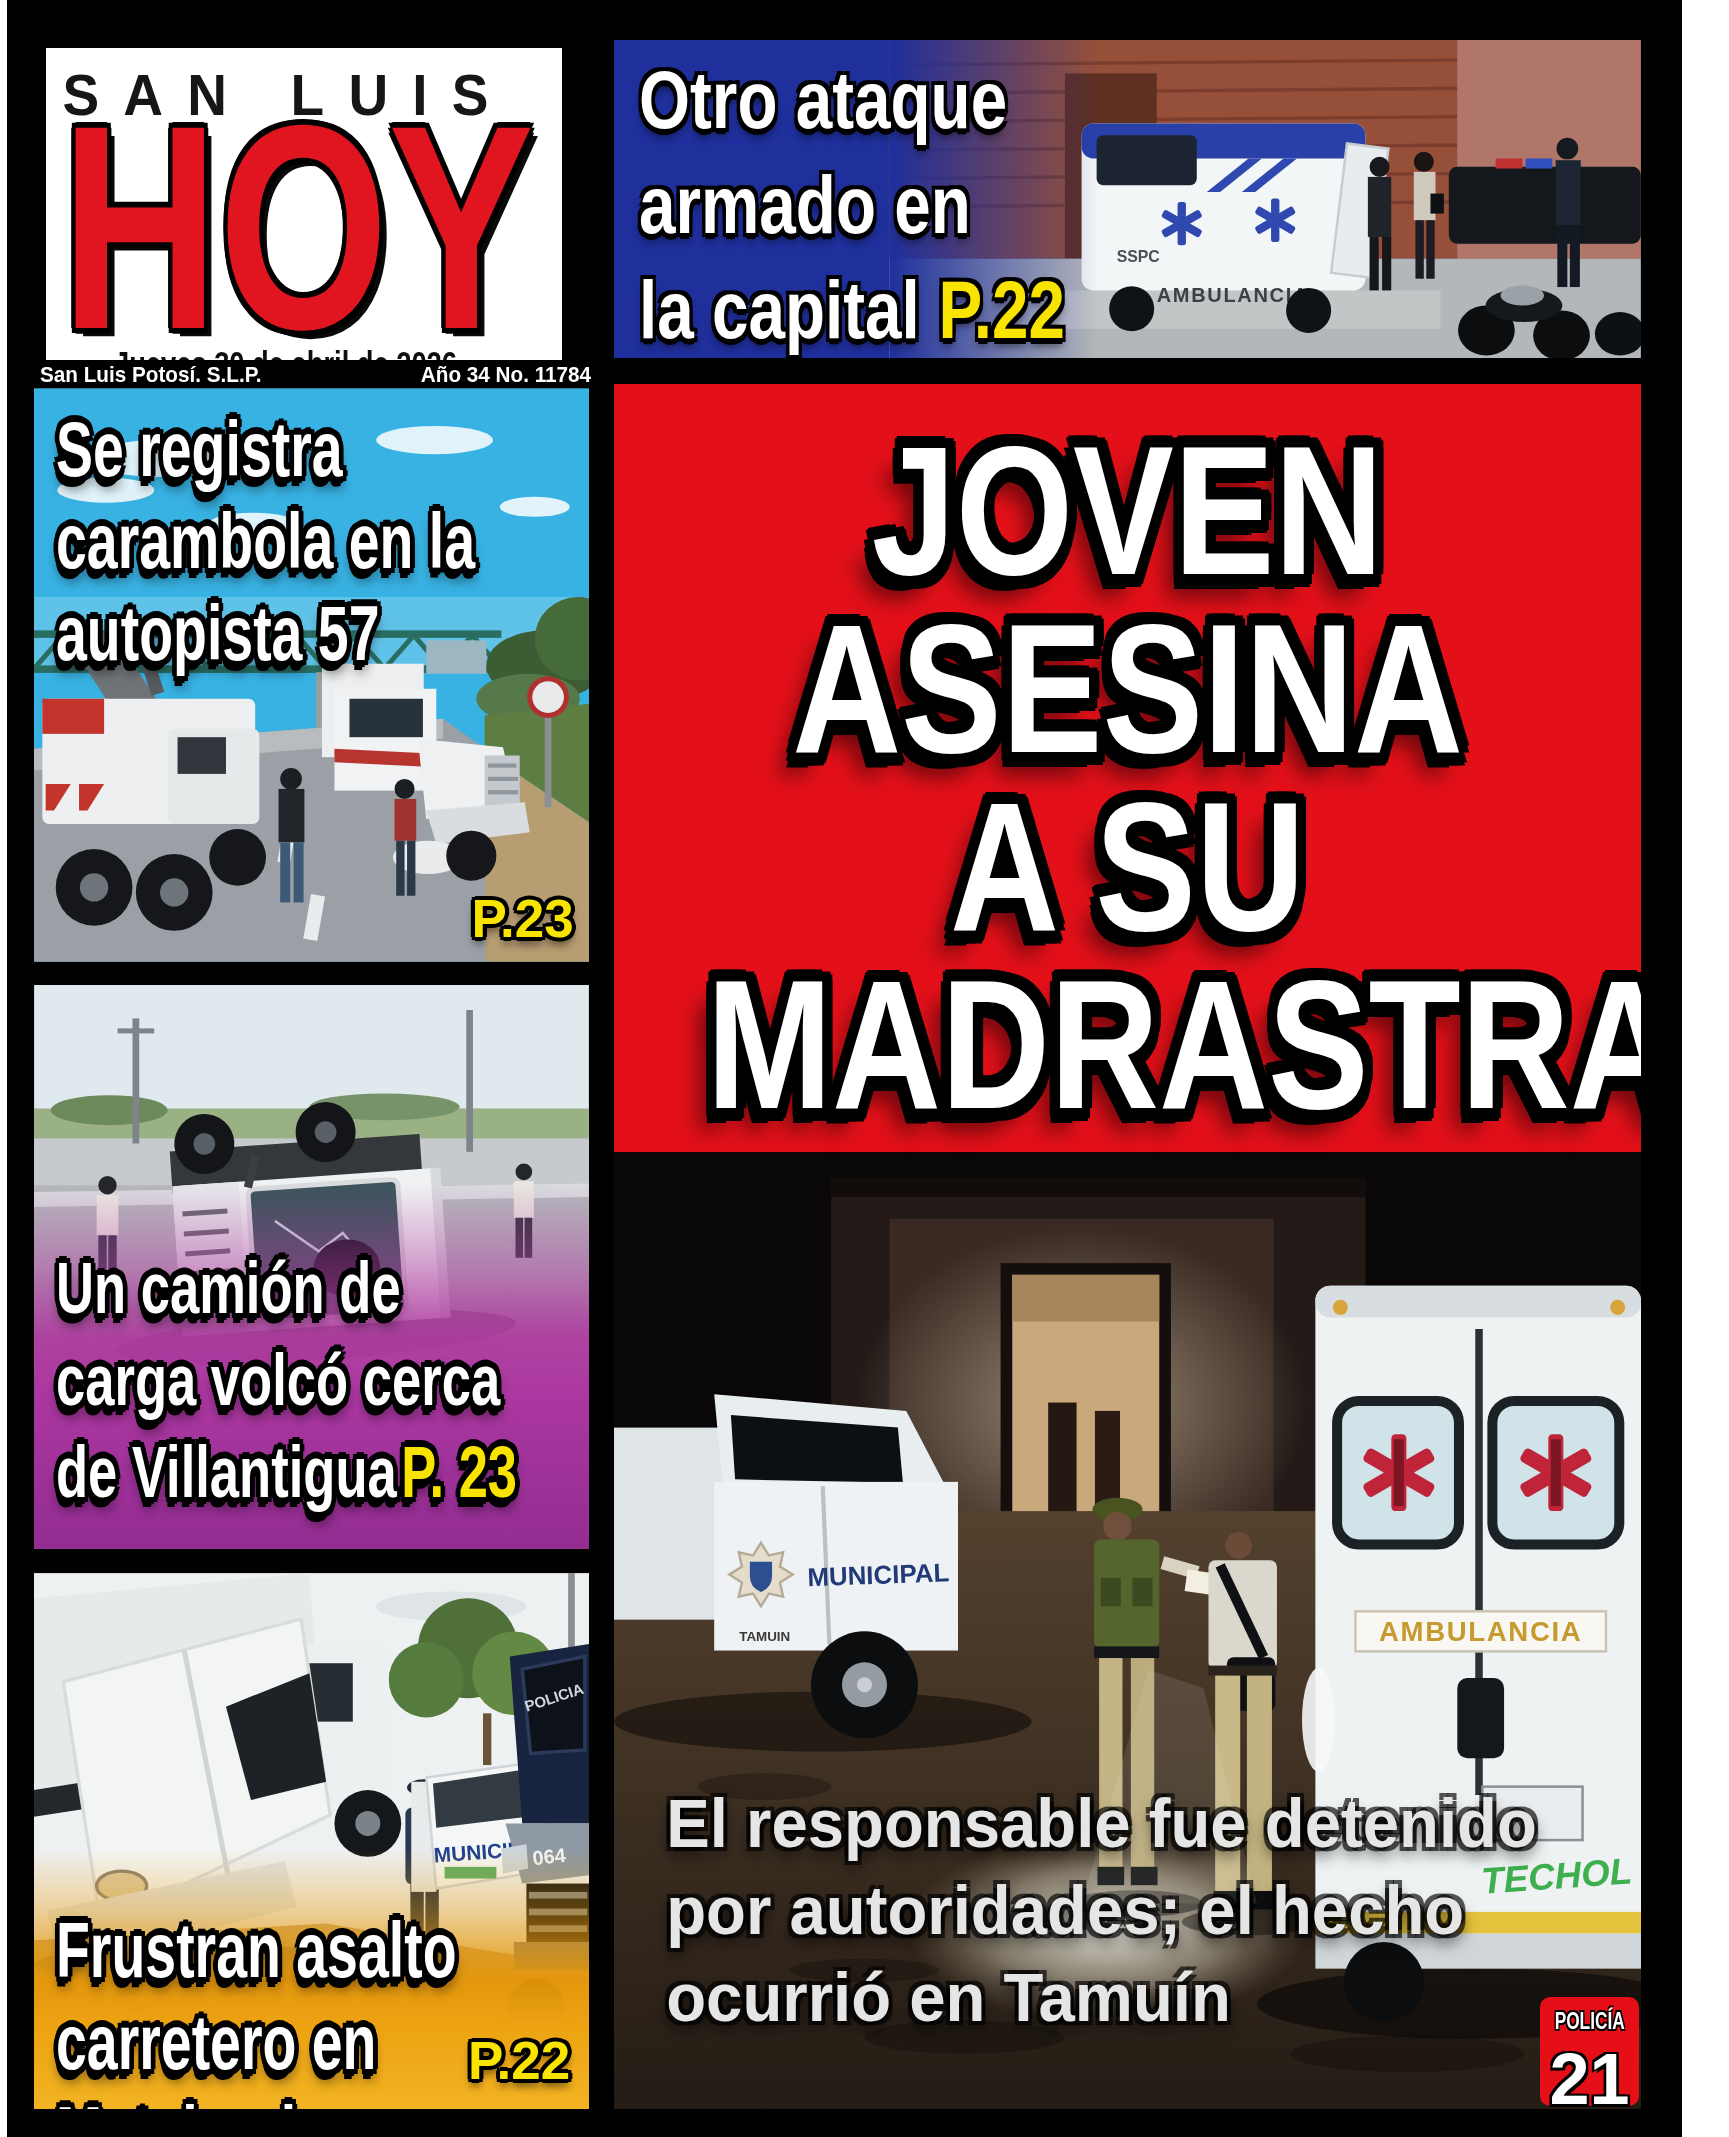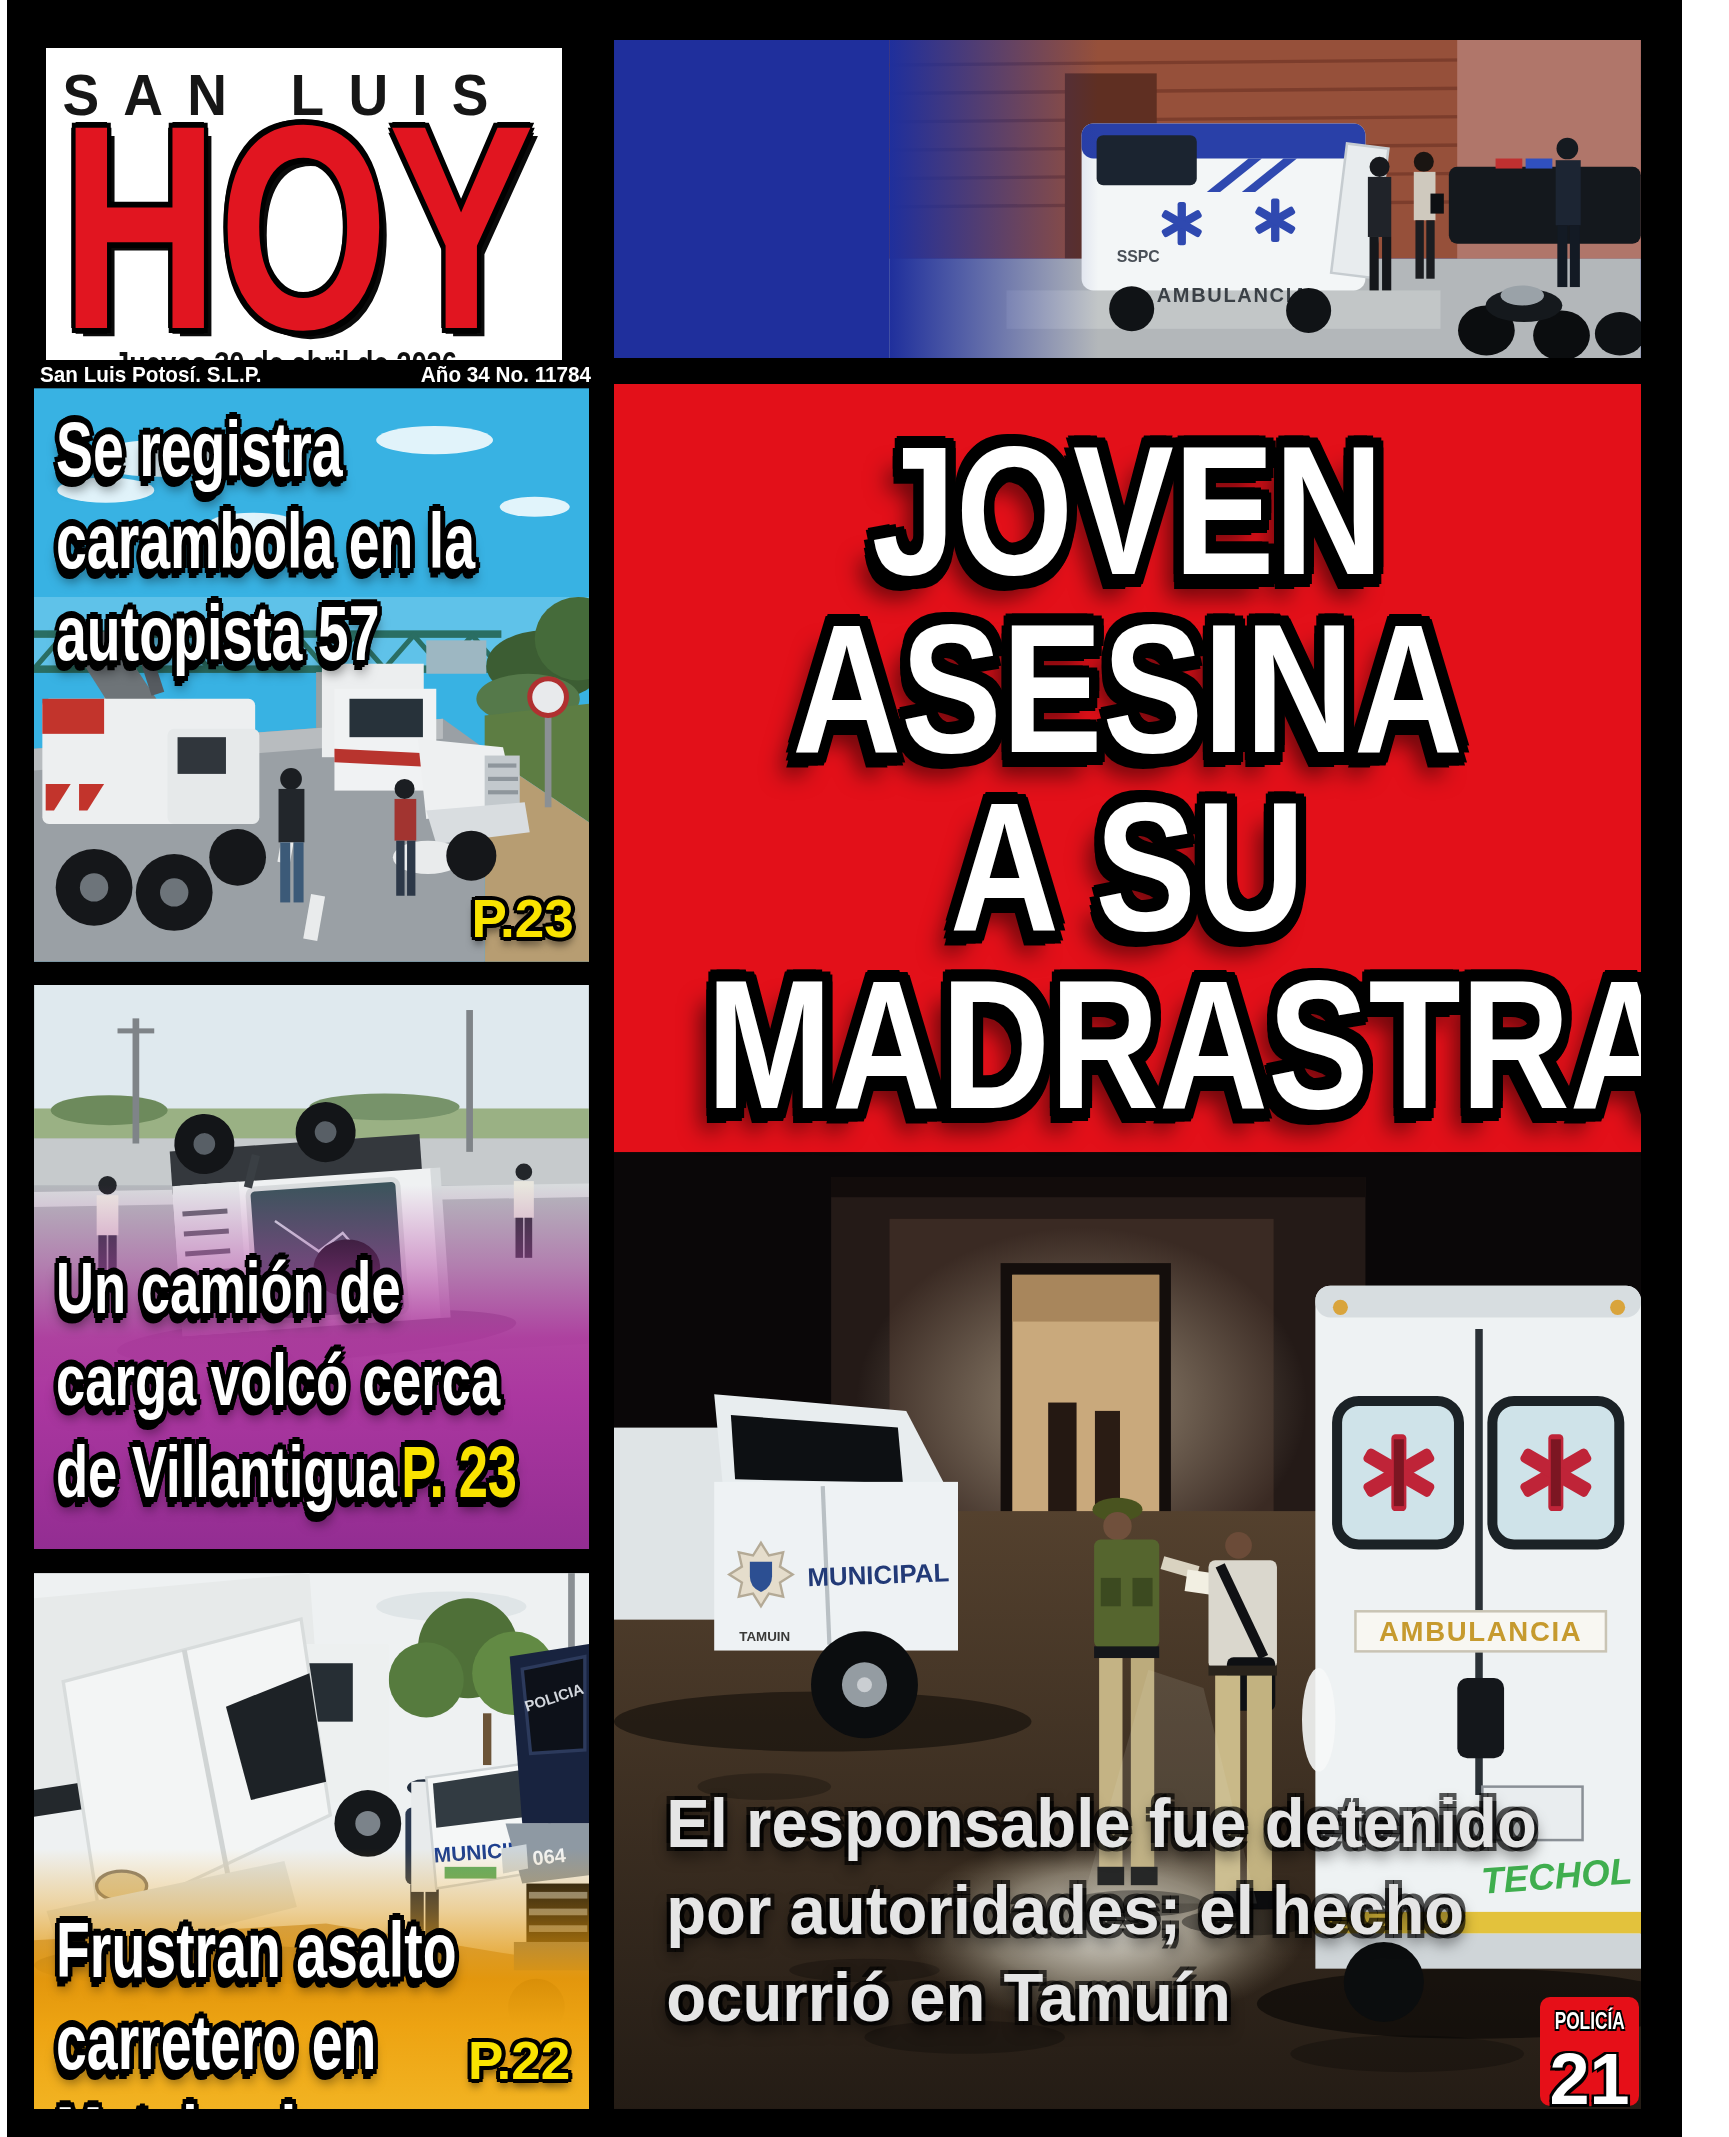--- a/index.html
+++ b/index.html
@@ -138,20 +138,25 @@
         <g>
           <ellipse cx="1045" cy="348" rx="34" ry="30" fill="#0b0d0f"></ellipse>
           <ellipse cx="1135" cy="354" rx="34" ry="30" fill="#0b0d0f"></ellipse>
           <ellipse cx="1090" cy="318" rx="46" ry="20" fill="#15191d"></ellipse>
           <ellipse cx="1088" cy="306" rx="26" ry="12" fill="#9aa2a8"></ellipse>
           <ellipse cx="1205" cy="352" rx="30" ry="26" fill="#0e1114"></ellipse>
         </g>
         <rect x="330" y="0" width="250" height="381" fill="url(#fadeBlue)"></rect>
       </g>
     </svg>
+    <div class="banner-text">
+      <div><span class="ln">Otro ataque</span></div>
+      <div><span class="ln">armado en</span></div>
+      <div><span class="ln"><span>la capital</span><span class="pref">P.22</span></span></div>
+    </div>
   </section>
 
   <section class="box story" style="top:388px;height:574px;">
     <svg width="555" height="574" viewBox="0 0 665 687">
       <rect width="665" height="687" fill="#38b2e3"></rect>
       <rect y="250" width="665" height="90" fill="#7fd0ee" opacity="0.55"></rect>
       <g fill="#ffffff" opacity="0.85">
         <ellipse cx="150" cy="84" rx="84" ry="22"></ellipse>
             <ellipse cx="86" cy="122" rx="58" ry="15"></ellipse>
         <ellipse cx="480" cy="62" rx="70" ry="17"></ellipse>

